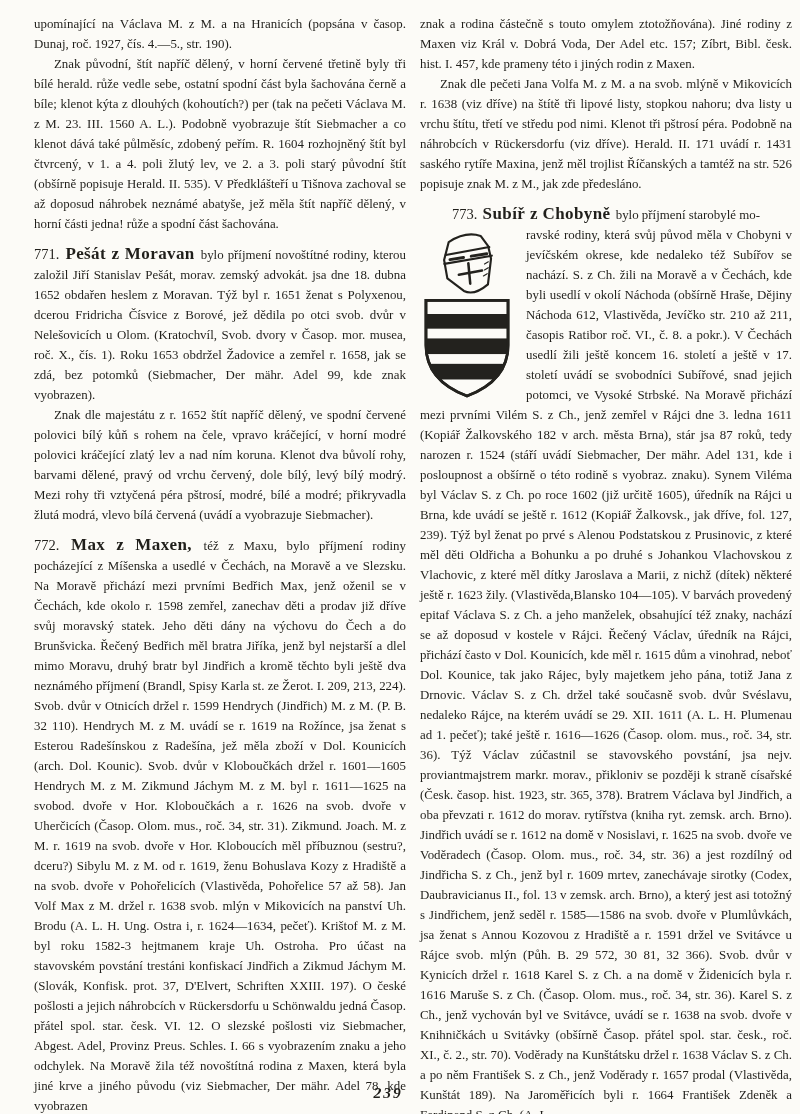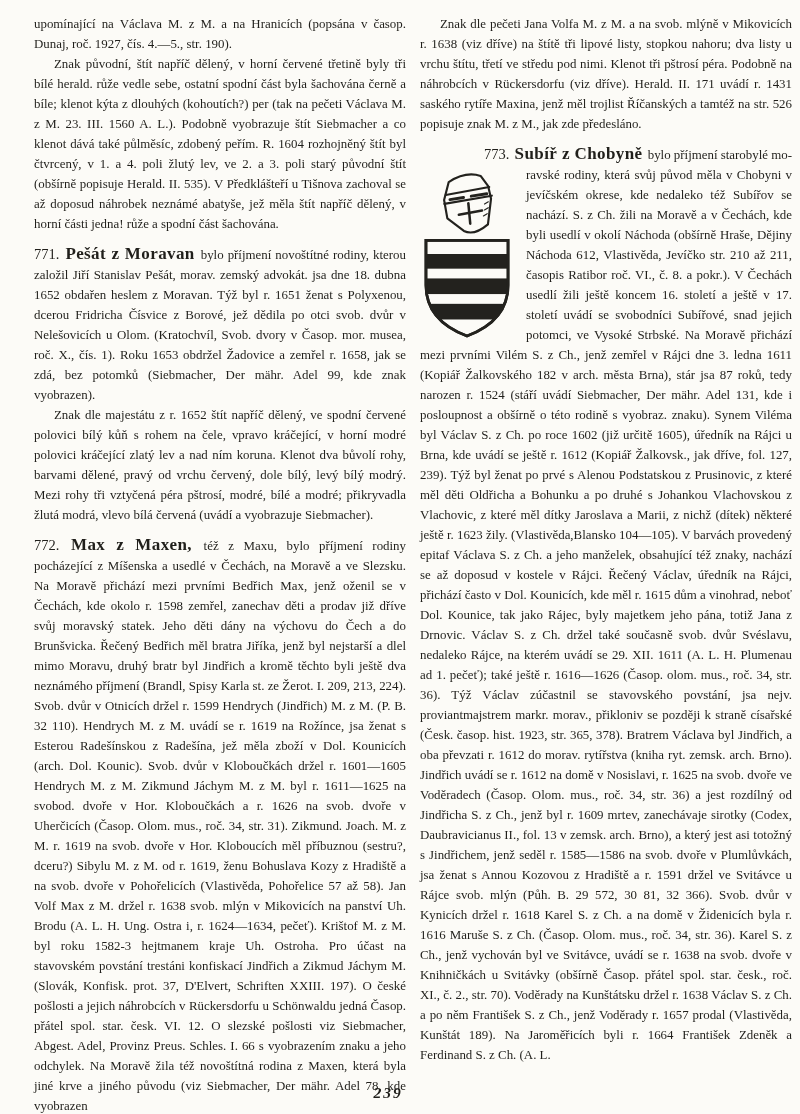--- a/index.html
+++ b/index.html
@@ -29,21 +29,21 @@
   .gap-before { margin-top:10px !important; }
   .lead-bold { font-weight:normal; }
   .entry-head-par { text-indent:0;font-family:Liberation Serif, serif; }
   .entry-num { font-size:14.5px; }
   .entry-name {
     font-weight:bold;
     font-size:17px;
     letter-spacing:0.4px;
     padding:0 2px;
   }
-  .head-line { text-align:right; white-space:nowrap; overflow:hidden; }
+  .head-line { text-align:center; white-space:nowrap; overflow:hidden; }
   .arms {
     float:left;
     width:94px; height:172px;
     margin:3px 12px 2px 0;
   }
   .pagenum {
     position:absolute;
     left:0; right:24px; bottom:12px;
     text-align:center;
     font-style:italic;
@@ -64,20 +64,21 @@
       <p class="indent"><span class="lead-bold">Znak</span> <span>původní, štít napříč dělený, v horní červené třetině byly tři bílé herald. růže vedle sebe, ostatní spodní část byla šachována černě a bíle; klenot kýta z dlouhých (kohoutích?) per (tak na pečeti Václava M. z M. 23. III. 1560 A. L.). Podobně vyobrazuje štít Siebmacher a co klenot dává také půlměsíc, zdobený peřím. R. 1604 rozhojněný štít byl čtvrcený, v 1. a 4. poli žlutý lev, ve 2. a 3. poli starý původní štít (obšírně popisuje Herald. II. 535). V Předklášteří u Tišnova zachoval se až doposud náhrobek neznámé abatyše, jež měla štít napříč dělený, v horní části jedna! růže a spodní část šachována.</span></p>
 
       <p class="entry-head-par gap-before"><span class="entry-num">771.</span> <span class="entry-name">Pešát z Moravan</span> <span>bylo příjmení novoštítné rodiny, kterou založil Jiří Stanislav Pešát, morav. zemský advokát. jsa dne 18. dubna 1652 obdařen heslem z Moravan. Týž byl r. 1651 ženat s Polyxenou, dcerou Fridricha Čísvice z Borové, jež dědila po otci svob. dvůr v Nelešovicích u Olom. (Kratochvíl, Svob. dvory v Časop. mor. musea, roč. X., čís. 1). Roku 1653 obdržel Žadovice a zemřel r. 1658, jak se zdá, bez potomků (Siebmacher, Der mähr. Adel 99, kde znak vyobrazen).</span></p>
 
       <p class="indent"><span class="lead-bold">Znak</span> <span>dle majestátu z r. 1652 štít napříč dělený, ve spodní červené polovici bílý kůň s rohem na čele, vpravo kráčející, v horní modré polovici kráčející zlatý lev a nad ním koruna. Klenot dva bůvolí rohy, barvami dělené, pravý od vrchu červený, dole bílý, levý bílý modrý. Mezi rohy tři vztyčená péra pštrosí, modré, bílé a modré; přikryvadla žlutá modrá, vlevo bílá červená (uvádí a vyobrazuje Siebmacher).</span></p>
 
       <p class="entry-head-par gap-before"><span class="entry-num">772.</span> <span class="entry-name">Max z Maxen,</span> <span>též z Maxu, bylo příjmení rodiny pocházející z Míšenska a usedlé v Čechách, na Moravě a ve Slezsku. Na Moravě přichází mezi prvními Bedřich Max, jenž oženil se v Čechách, kde okolo r. 1598 zemřel, zanechav děti a prodav již dříve svůj moravský statek. Jeho děti dány na výchovu do Čech a do Brunšvicka. Řečený Bedřich měl bratra Jiříka, jenž byl nejstarší a dlel mimo Moravu, druhý bratr byl Jindřich a kromě těchto byli ještě dva neznámého příjmení (Brandl, Spisy Karla st. ze Žerot. I. 209, 213, 224). Svob. dvůr v Otnicích držel r. 1599 Hendrych (Jindřich) M. z M. (P. B. 32 110). Hendrych M. z M. uvádí se r. 1619 na Rožínce, jsa ženat s Esterou Radešínskou z Radešína, jež měla zboží v Dol. Kounicích (arch. Dol. Kounic). Svob. dvůr v Kloboučkách držel r. 1601—1605 Hendrych M. z M. Zikmund Jáchym M. z M. byl r. 1611—1625 na svobod. dvoře v Hor. Kloboučkách a r. 1626 na svob. dvoře v Uherčicích (Časop. Olom. mus., roč. 34, str. 31). Zikmund. Joach. M. z M. r. 1619 na svob. dvoře v Hor. Kloboucích měl příbuznou (sestru?, dceru?) Sibylu M. z M. od r. 1619, ženu Bohuslava Kozy z Hradiště a na svob. dvoře v Pohořelicích (Vlastivěda, Pohořelice 57 až 58). Jan Volf Max z M. držel r. 1638 svob. mlýn v Mikovicích na panství Uh. Brodu (A. L. H. Ung. Ostra i, r. 1624—1634, pečeť). Krištof M. z M. byl roku 1582-3 hejtmanem kraje Uh. Ostroha. Pro účast na stavovském povstání trestáni konfiskací Jindřich a Zikmud Jáchym M. (Slovák, Konfisk. prot. 37, D'Elvert, Schriften XXIII. 197). O české pošlosti a jejich náhrobcích v Rückersdorfu u Schönwaldu jedná Časop. přátel spol. star. česk. VI. 12. O slezské pošlosti viz Siebmacher, Abgest. Adel, Provinz Preus. Schles. I. 66 s vyobrazením znaku a jeho odchylek. Na Moravě žila též novoštítná rodina z Maxen, která byla jiné krve a jiného původu (viz Siebmacher, Der mähr. Adel 78, kde vyobrazen</span></p>
     </div>
 
     <div class="col">
+      <p>znak a rodina částečně s touto omylem ztotožňována). Jiné rodiny z Maxen viz Král v. Dobrá Voda, Der Adel etc. 157; Zíbrt, Bibl. česk. hist. I. 457, kde prameny této i jiných rodin z Maxen.</p>
 
       <p class="indent"><span class="lead-bold">Znak</span> <span>dle pečeti Jana Volfa M. z M. a na svob. mlýně v Mikovicích r. 1638 (viz dříve) na štítě tři lipové listy, stopkou nahoru; dva listy u vrchu štítu, třetí ve středu pod nimi. Klenot tři pštrosí péra. Podobně na náhrobcích v Rückersdorfu (viz dříve). Herald. II. 171 uvádí r. 1431 saského rytíře Maxina, jenž měl trojlist Říčanských a tamtéž na str. 526 popisuje znak M. z M., jak zde předesláno.</span></p>
 
       <div class="gap-before">
         <p class="head-line"><span class="entry-num">773.</span> <span class="entry-name">Subíř z Chobyně</span> <span>bylo příjmení starobylé mo-</span></p>
 
         <p>
           <svg class="arms" viewBox="0 0 96 176" xmlns="http://www.w3.org/2000/svg">
             <g transform="rotate(-4 50 38)" stroke="#23221e" stroke-width="2.2" fill="#fcfbf7" stroke-linejoin="round" stroke-linecap="round">
               <path d="M31 13 Q49 3 64 9 L71 20 L73 33 L68 59 Q53 70 43 64 L27 50 L25 31 Z"></path>

